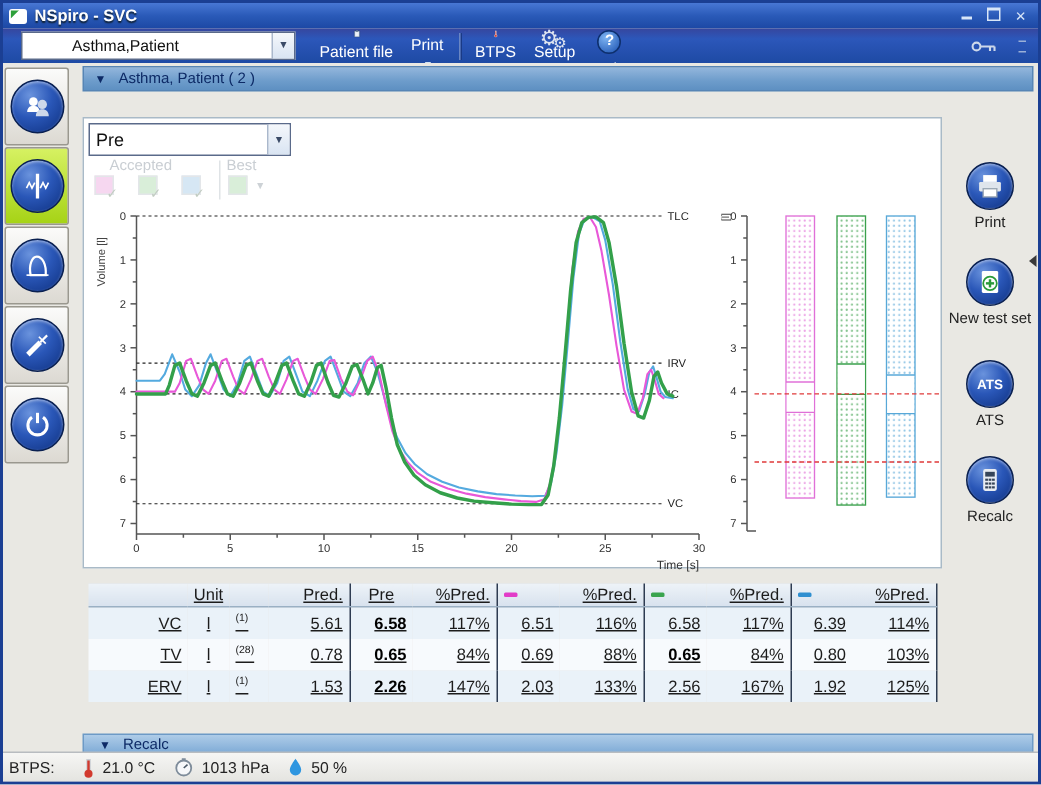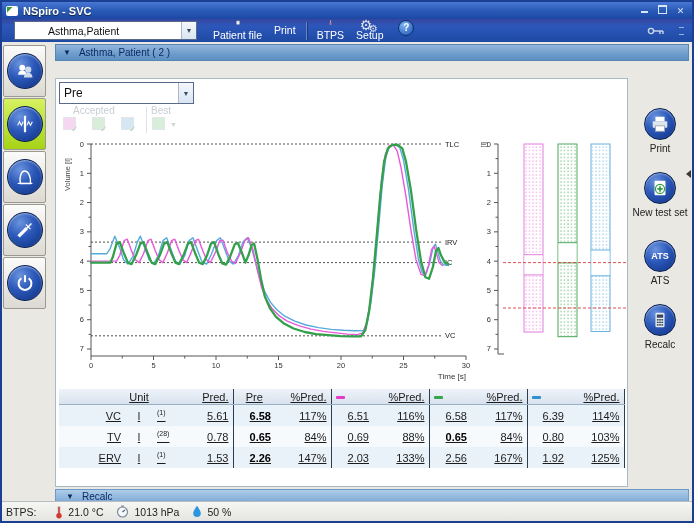--- a/index.html
+++ b/index.html
@@ -36,21 +36,21 @@
   .sbtn.active{background:linear-gradient(#d6f162,#a6d316);}
   .cbtn{width:34px;height:34px;border-radius:50%;background:radial-gradient(circle at 35% 28%,#6a93dd 0%,#2a57b8 45%,#0d2f7e 100%);border:1px solid #0a2050;box-shadow:inset 0 1px 2px rgba(255,255,255,.5);display:flex;align-items:center;justify-content:center;}
   .patient-bar{position:absolute;left:53px;right:3px;top:2px;height:15px;background:linear-gradient(#93b6dc,#6d9ccb 60%,#5e90c2);border:1px solid #57range;border:1px solid #5785b5;display:flex;align-items:center;color:#0d2a66;font-size:10px;}
   .patient-bar .tri{font-size:8px;margin:0 8px 0 7px;color:#0d2a66;}
   .tabstrip{position:absolute;left:53px;right:3px;top:17px;height:19px;background:linear-gradient(#dcebf8,#b9d2ea);}
   .tab{position:absolute;bottom:0;font-size:11px;display:flex;align-items:center;justify-content:center;clip-path:polygon(9px 0,calc(100% - 4px) 0,100% 100%,0 100%);}
   .tab.inactive{height:16px;background:linear-gradient(#c6d0d6,#a9b5bd);color:#e4eaee;}
   .tab.active{height:18px;background:linear-gradient(#ffffff,#f1f3f5);color:#0d0d0d;font-weight:bold;}
   .tabnav{position:absolute;right:6px;top:5px;font-size:8px;color:#5a6a78;letter-spacing:2px;}
   
-  .panel{position:absolute;left:53px;top:36px;width:573px;height:409px;background:#fff;border:1px solid #a9bac7;box-sizing:border-box;}
+  .panel{position:absolute;left:53px;top:36px;width:573px;height:301px;background:#fff;border:1px solid #a9bac7;box-sizing:border-box;}
   .panel .combo{position:absolute;top:3px;height:20px;}
   .combo.pre{left:3px;width:133px;}
   .combo.all{left:141px;width:135px;}
   .panel .combo .cval{font-size:12px;}
   .legend{position:absolute;left:0;top:26px;height:30px;color:#c9ced3;font-size:10px;}
   .leg-label{position:absolute;top:0;}
   .acc-box,.best-box{position:absolute;top:12px;width:13px;height:13px;border:1px solid #e3e6e9;box-sizing:border-box;}
   .chk{position:absolute;top:19px;font-size:9px;color:#c2cdc2;}
   .leg-div{position:absolute;left:90px;top:2px;width:1px;height:26px;background:#dfe3e6;}
   .best-caret{position:absolute;left:114px;top:16px;font-size:7px;color:#cdd2d6;}

